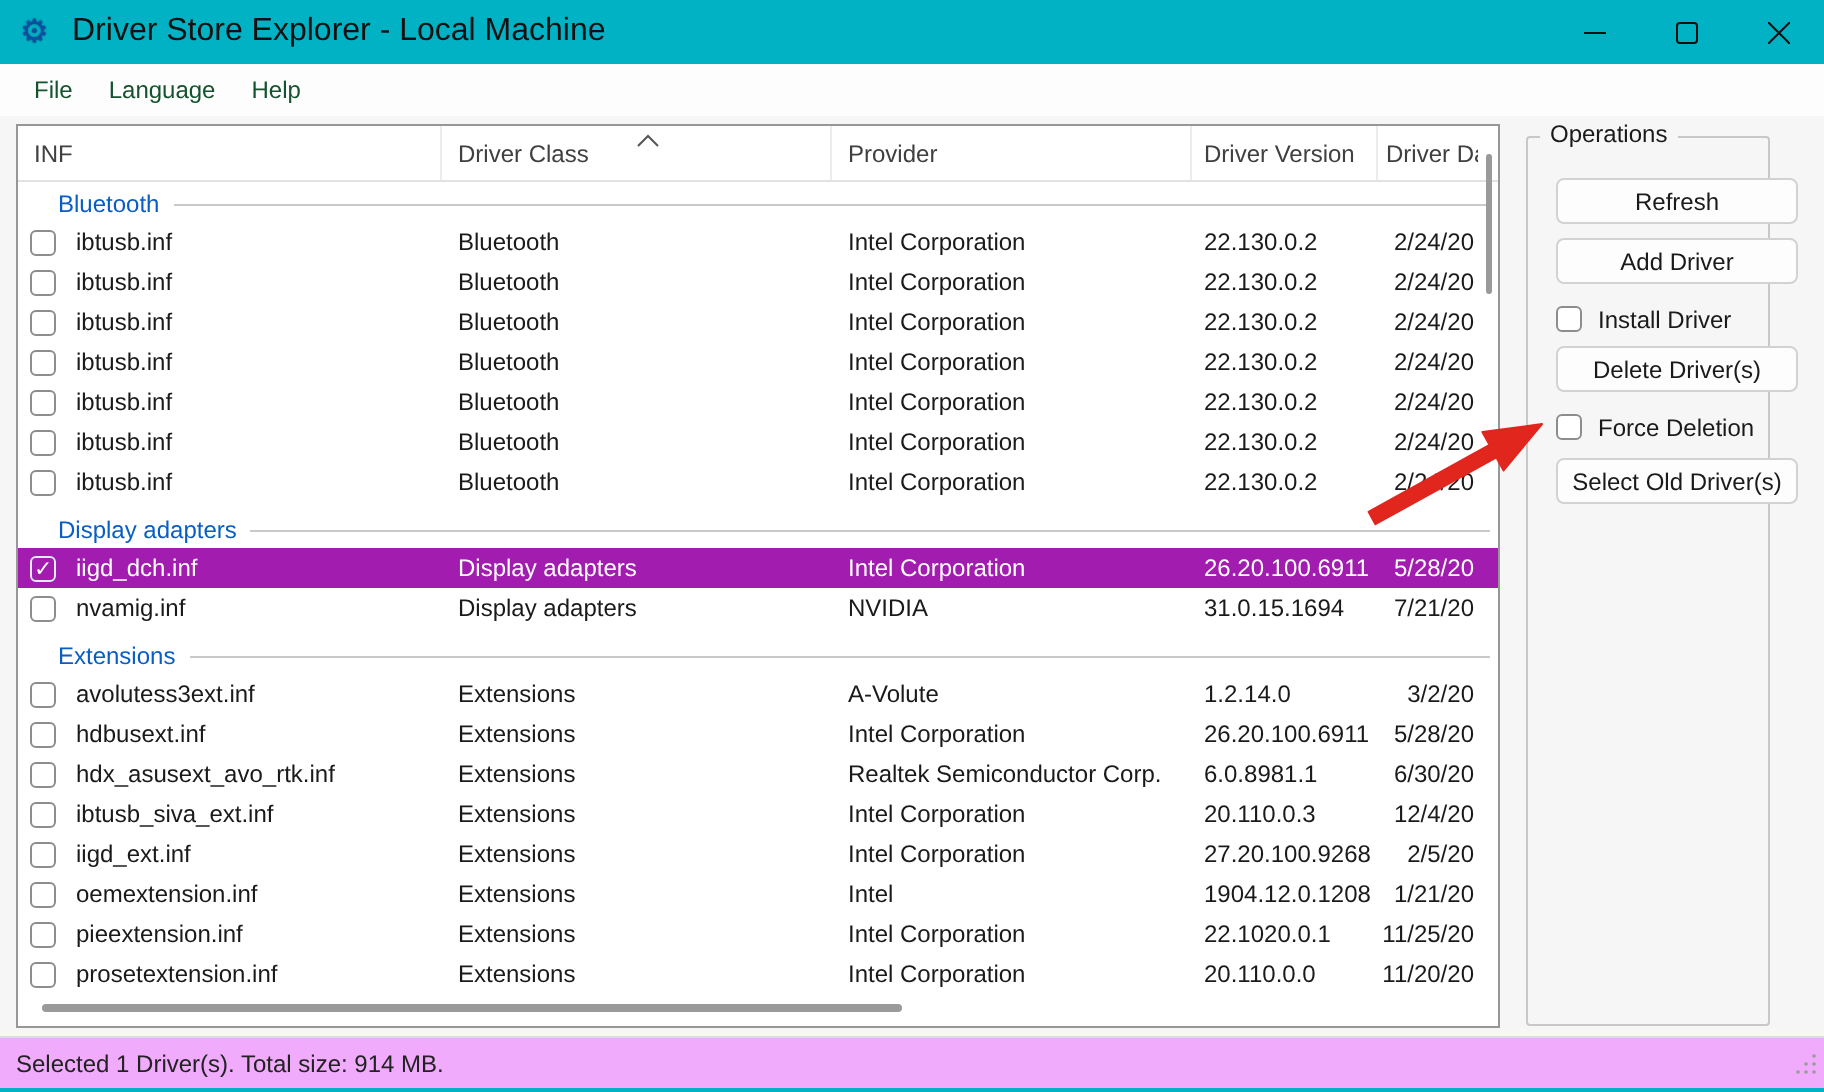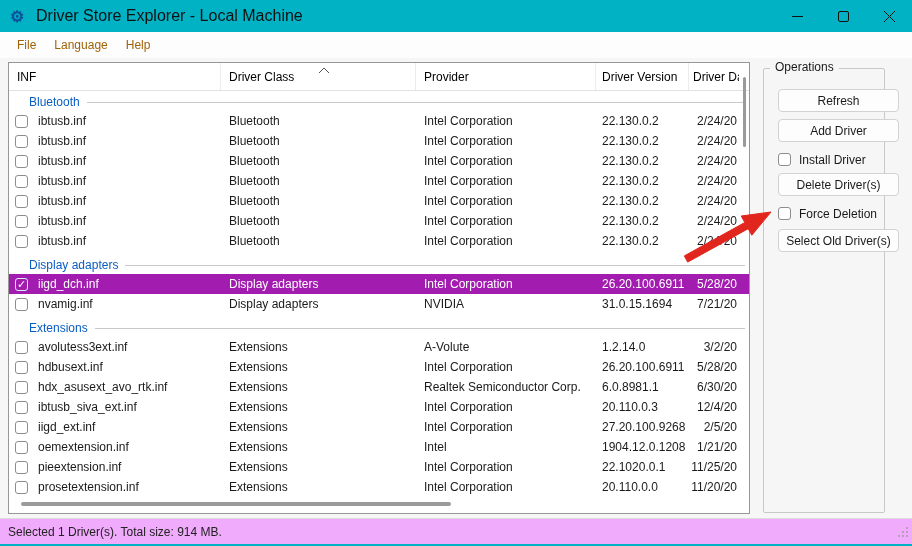--- a/index.html
+++ b/index.html
@@ -11,26 +11,26 @@
   
   .titlebar { position:absolute; left:0; top:0; width:912px; height:32px; background:#00b2c4; display:flex; align-items:center; }
   .app-icon { width:17px; height:17px; margin-left:10px; font-size:16px; line-height:17px; color:#0d4fa0; text-shadow:0 0 1px #083a7a; }
   .titlebar .title { margin-left:9px; color:#111; font-size:16px; }
   .win-controls { position:absolute; right:0; top:0; height:32px; display:flex; }
   .win-btn { width:46px; height:32px; display:flex; align-items:center; justify-content:center; color:#111; cursor:default; }
   .win-btn svg { display:block; }
 
   
   .menubar { position:absolute; left:0; top:32px; width:912px; height:26px; background:#fdfdfd; display:flex; align-items:center; padding-left:8px; }
-  .menu-item { padding:4px 9px; color:#a16207; }
+  .menu-item { padding:4px 9px; color:#14532d; }
 
   
   .table { position:absolute; left:8px; top:62px; width:742px; height:452px; background:#fff; border:1px solid #979797; overflow:hidden; }
   .thead { position:relative; height:28px; border-bottom:1px solid #e2e2e2; display:flex; align-items:flex-end; }
-  .th { height:28px; line-height:30px; overflow:hidden; white-space:nowrap; border-right:1px solid #ececec; color:#000000; }
+  .th { height:28px; line-height:30px; overflow:hidden; white-space:nowrap; border-right:1px solid #ececec; color:#404040; }
   .th-inf      { width:212px; padding-left:8px; }
   .th-class    { width:195px; padding-left:8px; position:relative; }
   .th-provider { width:180px; padding-left:8px; }
   .th-version  { width:93px;  padding-left:6px; }
   .th-date     { width:50px;  padding-left:4px; border-right:none; }
   .sort-chevron { position:absolute; left:309px; top:0px; }
 
   .tbody { position:relative; }
   .group-header { display:flex; align-items:center; height:18px; margin-top:2px; }
   .group-header.gap { margin-top:5px; }

